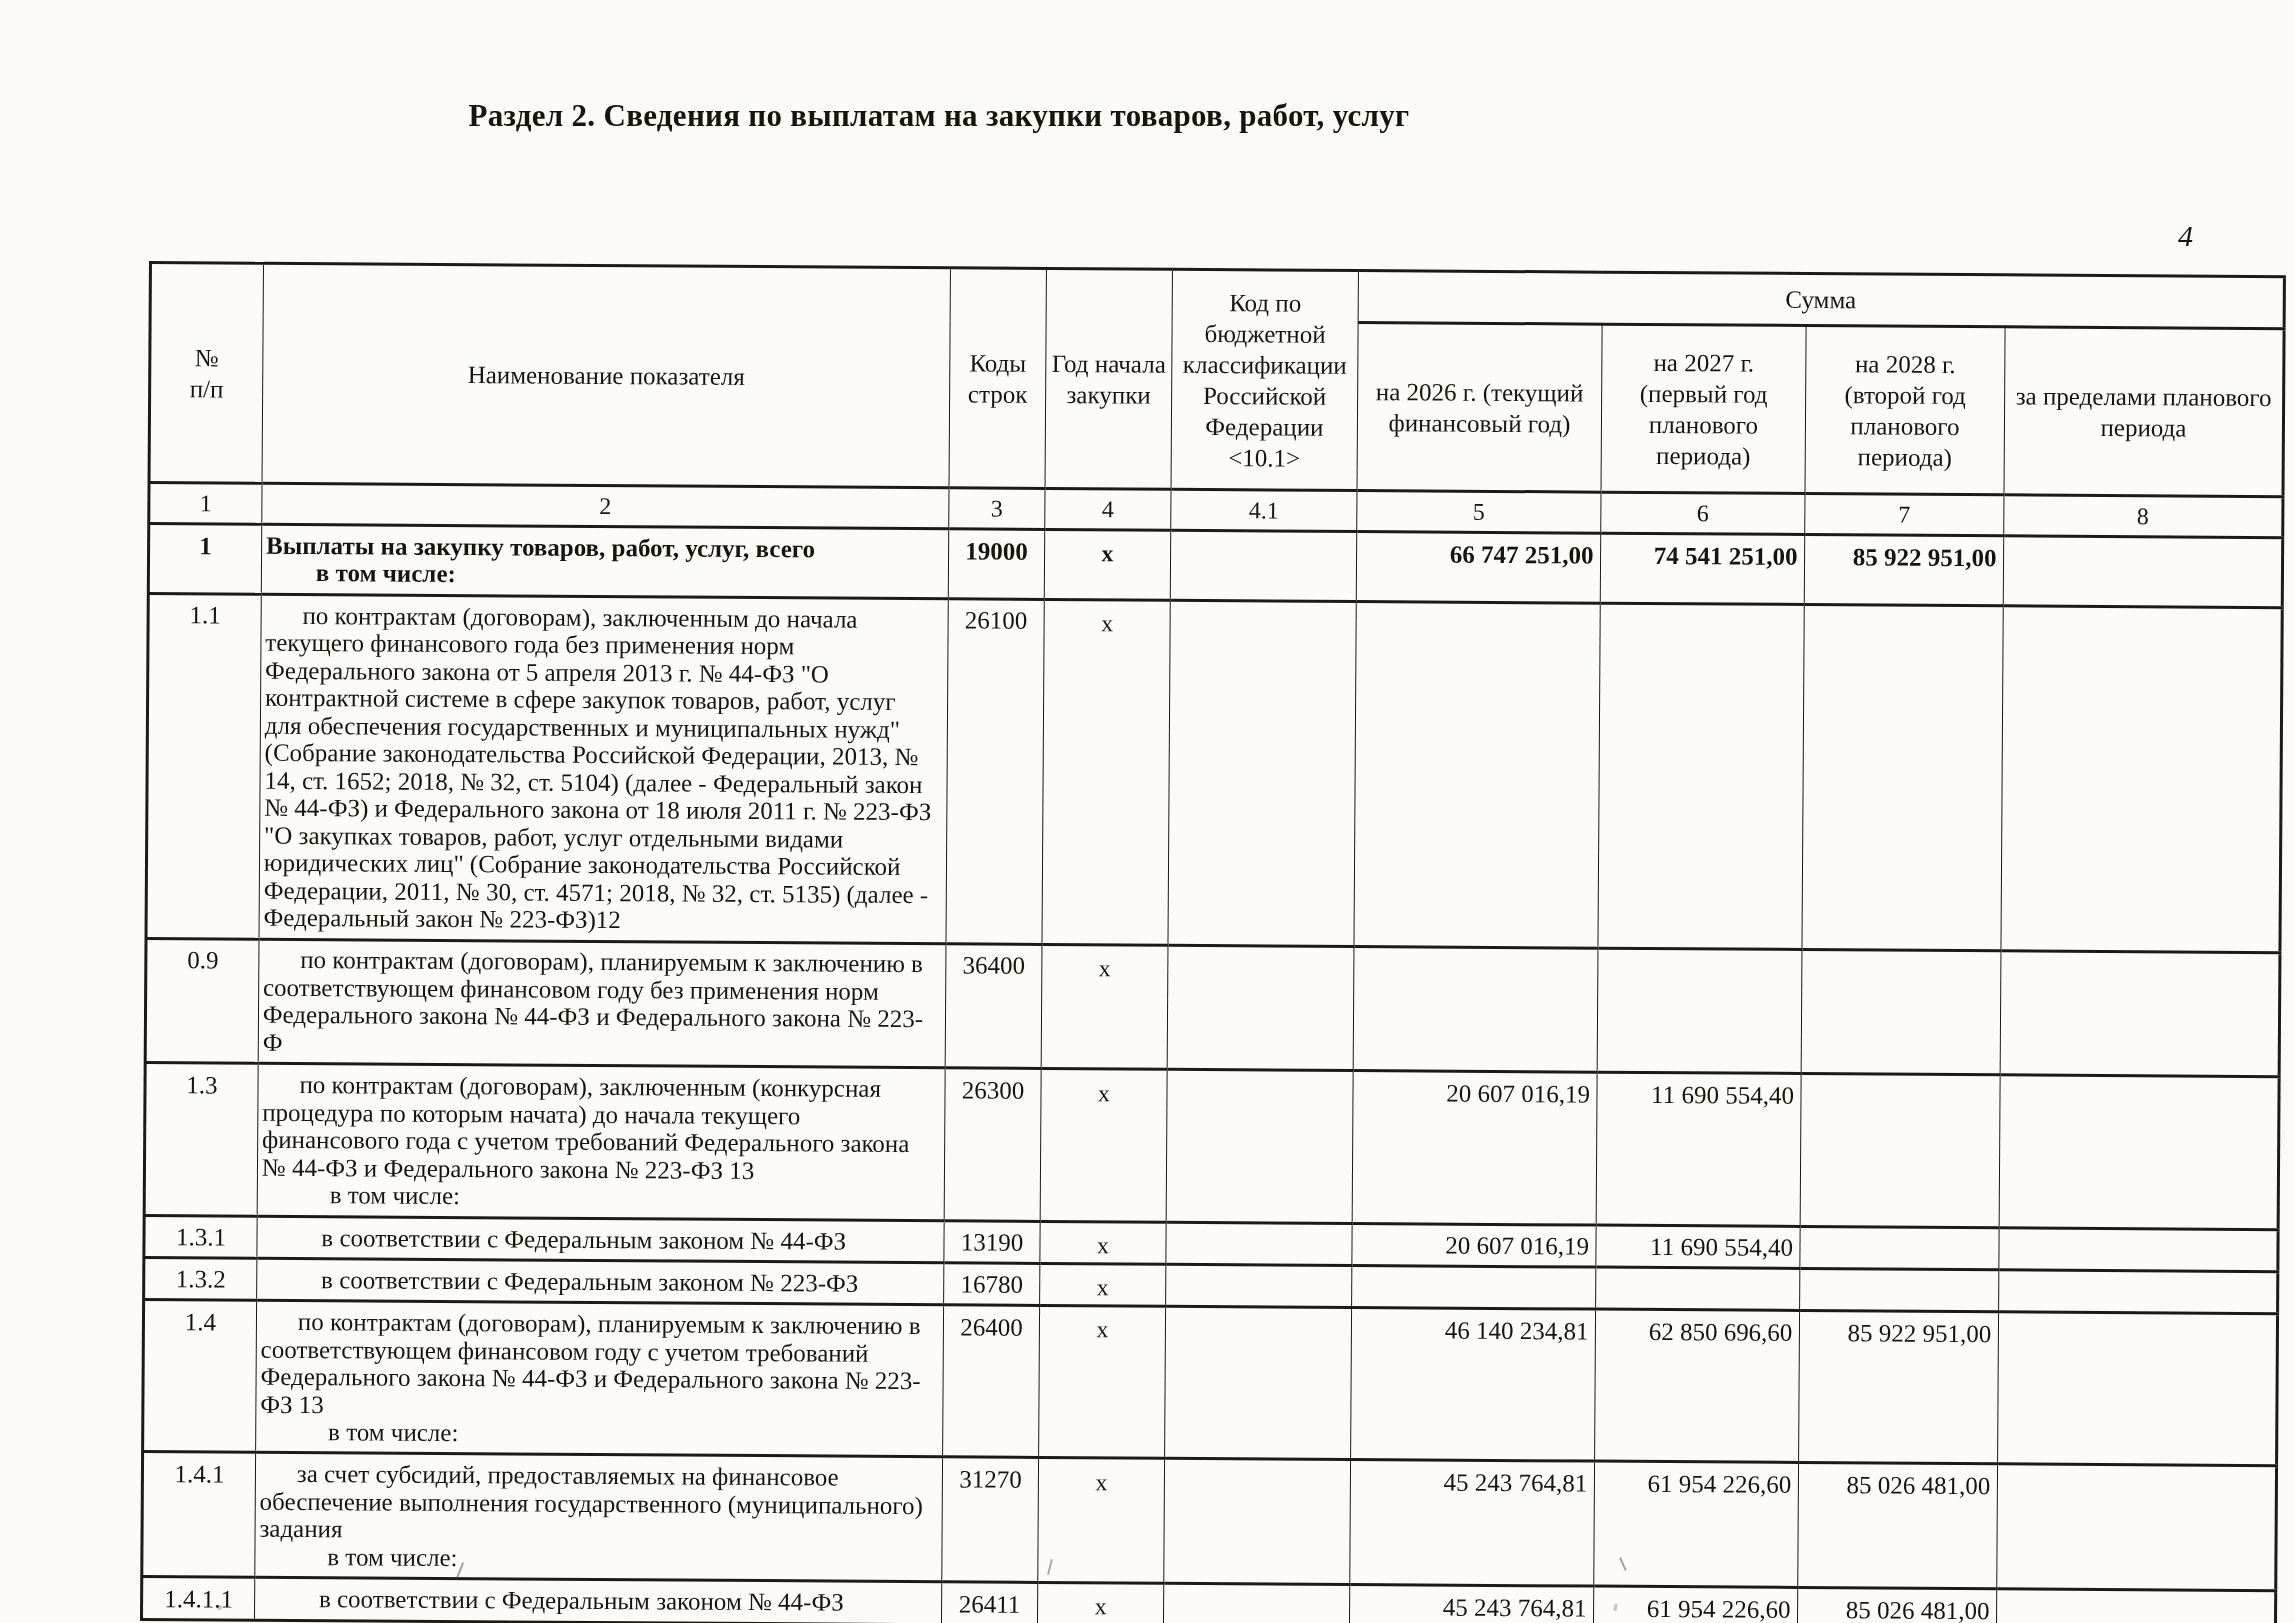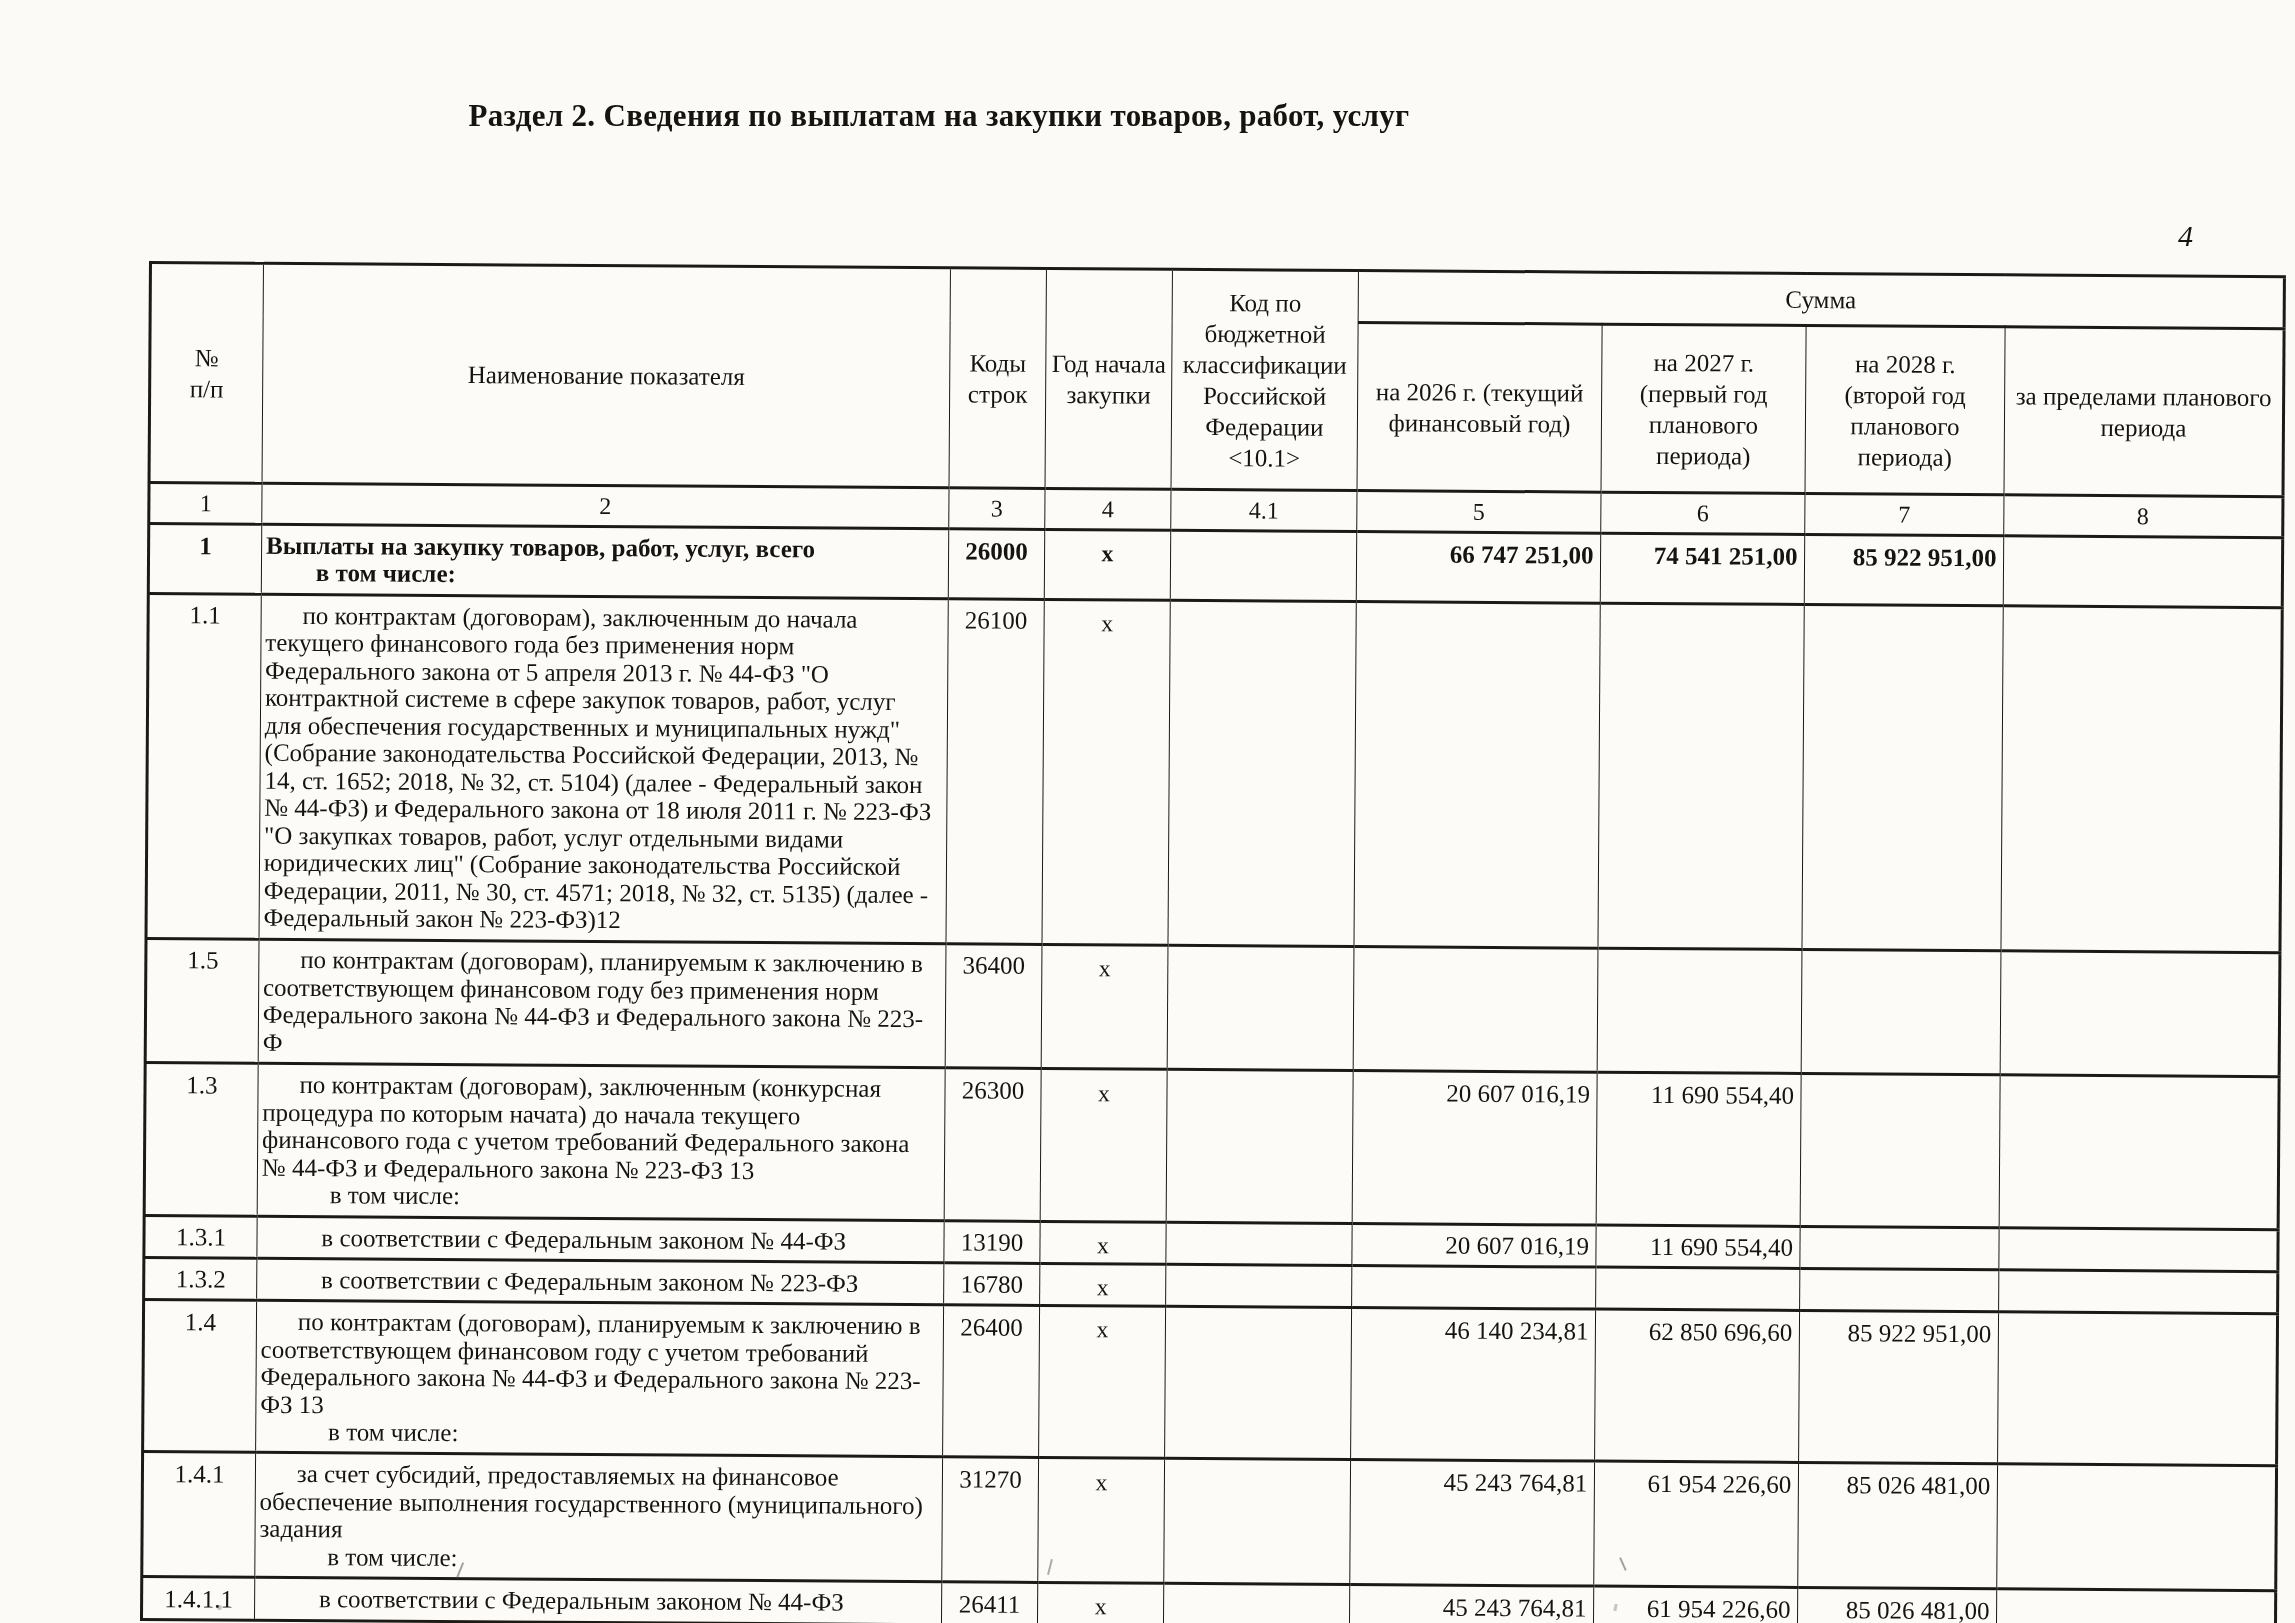--- a/index.html
+++ b/index.html
@@ -111,21 +111,21 @@
     <td>7</td>
     <td>8</td>
   </tr>
 
   <tr class="rh-1 bold">
     <td class="num-cell">1</td>
     <td class="name-cell">
       <div class="name-text">Выплаты на закупку товаров, работ, услуг, всего</div>
       <div class="name-sub">в том числе:</div>
     </td>
-    <td class="code-cell">26000</td>
+    <td class="code-cell">19000</td>
     <td class="year-cell">х</td>
     <td class="val-cell"></td>
     <td class="val-cell">66 747 251,00</td>
     <td class="val-cell">74 541 251,00</td>
     <td class="val-cell">85 922 951,00</td>
     <td class="val-cell"></td>
   </tr>
 
   <tr class="rh-2">
     <td class="num-cell">1.1</td>
@@ -135,21 +135,21 @@
     <td class="code-cell">26100</td>
     <td class="year-cell">х</td>
     <td class="val-cell"></td>
     <td class="val-cell"></td>
     <td class="val-cell"></td>
     <td class="val-cell"></td>
     <td class="val-cell"></td>
   </tr>
 
   <tr class="rh-3">
-    <td class="num-cell">1.5</td>
+    <td class="num-cell">0.9</td>
     <td class="name-cell">
       <div class="name-text">по контрактам (договорам), планируемым к заключению в соответствующем финансовом году без применения норм Федерального закона № 44-ФЗ и Федерального закона № 223-Ф</div>
     </td>
     <td class="code-cell">36400</td>
     <td class="year-cell">х</td>
     <td class="val-cell"></td>
     <td class="val-cell"></td>
     <td class="val-cell"></td>
     <td class="val-cell"></td>
     <td class="val-cell"></td>

